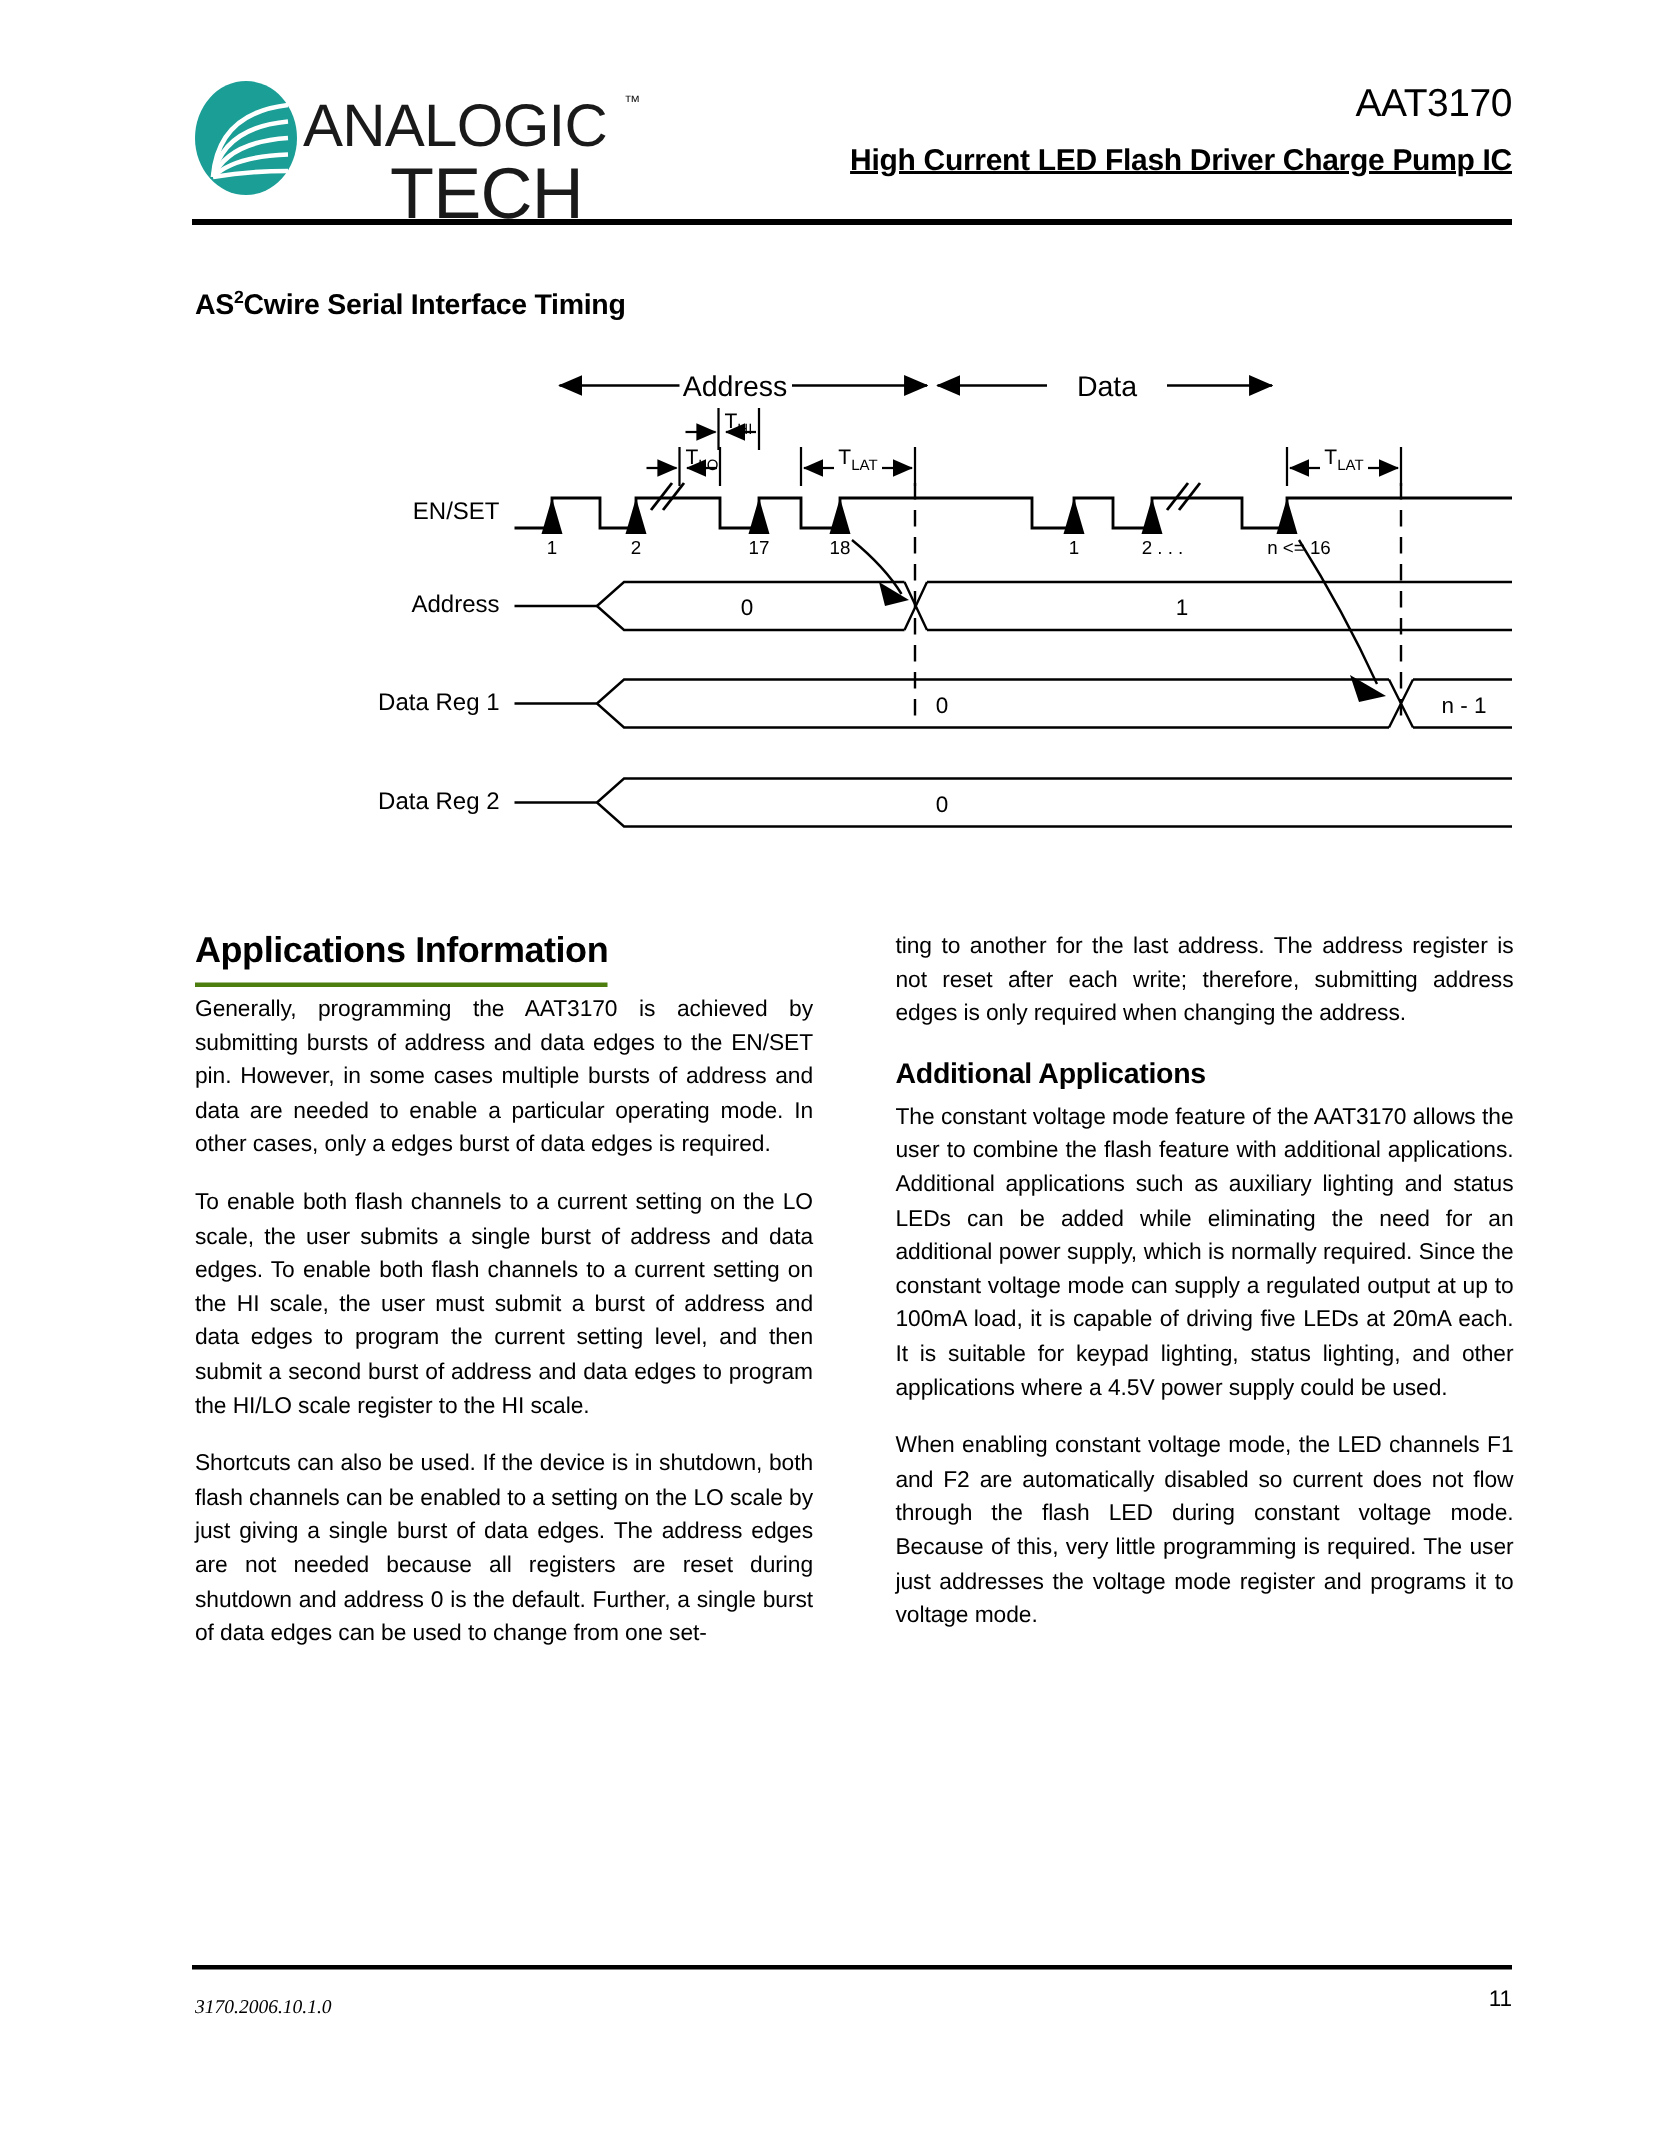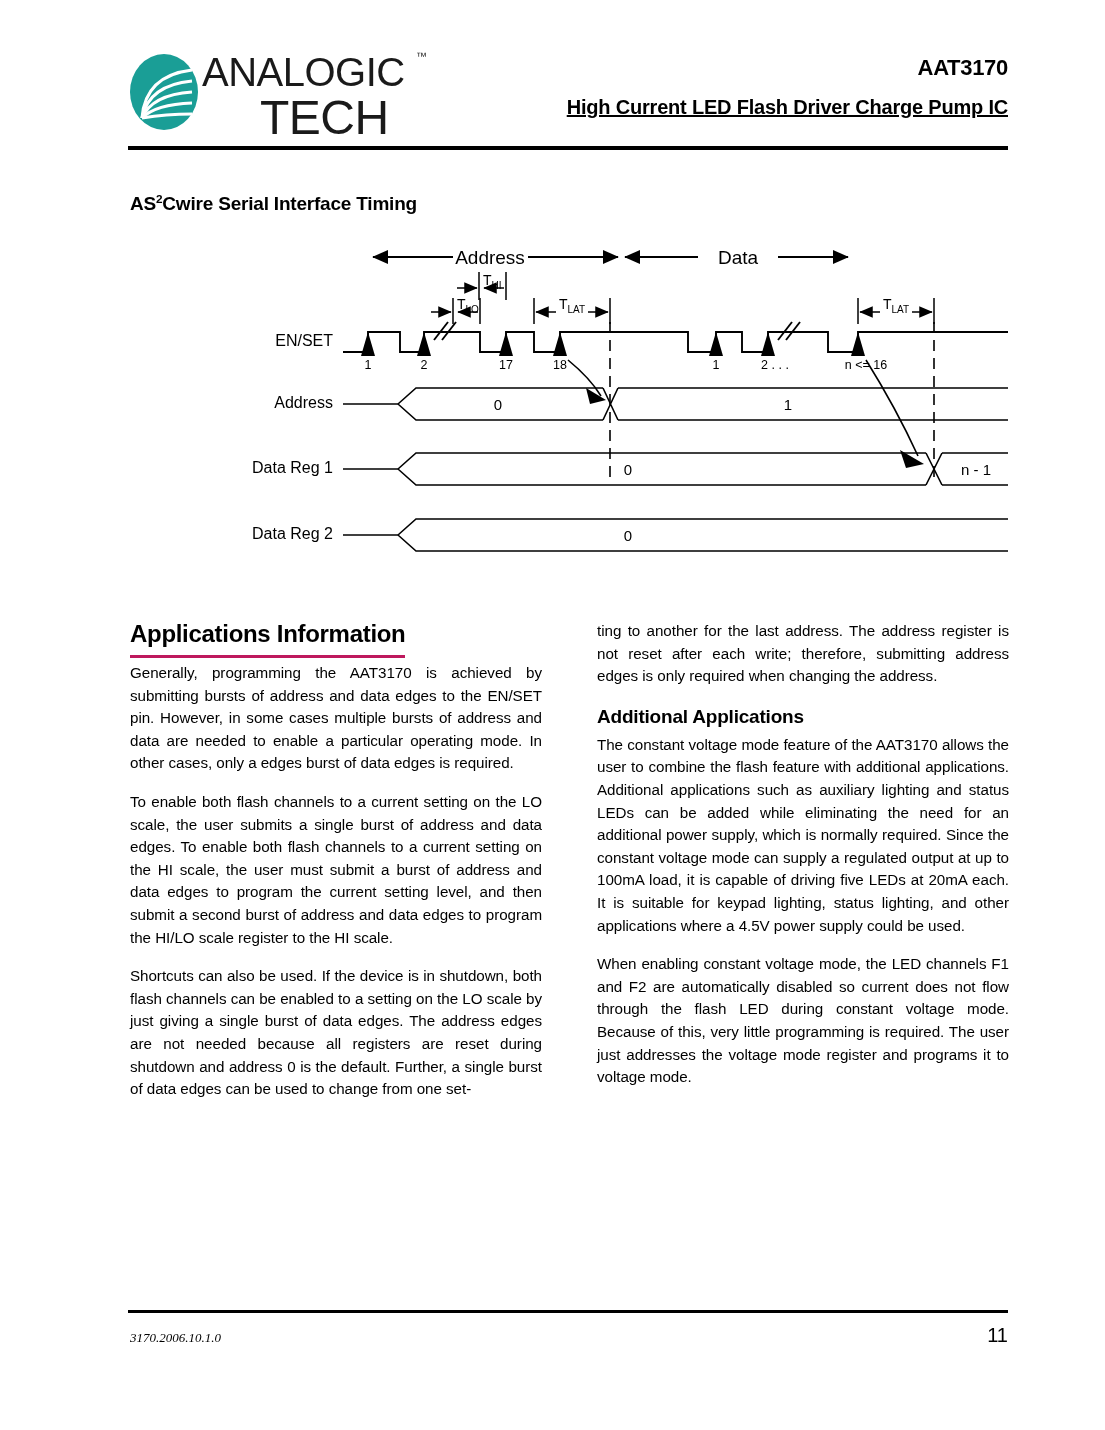--- a/index.html
+++ b/index.html
@@ -35,21 +35,21 @@
   #logo-mark {
     position: absolute;
     left: 0px;
     top: 4px;
     width: 72px;
     height: 80px;
   }
   #logo-text {
     position: absolute;
     left: 74px;
-    top: 0px;
+    top: 12px;
     width: 230px;
     height: 92px;
   }
   .logo-word {
     position: absolute;
     font-family: "Liberation Sans", sans-serif;
     font-weight: normal;
     letter-spacing: -0.5px;
     color: #1a1a1a;
     white-space: nowrap;
@@ -72,22 +72,22 @@
     color: #1a1a1a;
   }
   #header-titles {
     position: absolute;
     right: 0;
     top: 0;
     text-align: right;
     width: 600px;
   }
   #part-number {
-    font-size: 22px;
-    font-weight: bold;
+    font-size: 26px;
+    font-weight: normal;
     letter-spacing: -0.3px;
     line-height: 40px;
   }
   #header-subtitle {
     font-size: 20px;
     font-weight: bold;
     letter-spacing: -0.2px;
     line-height: 30px;
     margin-top: 4px;
     text-decoration: underline;
@@ -133,21 +133,21 @@
     position: absolute;
     left: 597px;
     top: 620px;
     width: 412px;
   }
   h1.app-heading {
     font-size: 24px;
     font-weight: bold;
     margin: 0 0 4px 0;
     padding: 0 0 7px 0;
-    border-bottom: 3px solid #be185d;
+    border-bottom: 3px solid #4d7c0f;
     display: inline-block;
     letter-spacing: -0.3px;
   }
   h2.sub-heading {
     font-size: 19px;
     font-weight: bold;
     margin: 18px 0 6px 0;
     letter-spacing: -0.2px;
   }
   h2.sub-heading.first { margin-top: 20px; }
@@ -175,21 +175,21 @@
     top: 1330px;
     font-family: "Liberation Serif", serif;
     font-style: italic;
     font-size: 13px;
     text-align: right;
   }
   #footer-page-number {
     position: absolute;
     right: 97px;
     top: 1324px;
-    font-size: 20px;
+    font-size: 15px;
     font-weight: normal;
     text-align: right;
   }
 </style>
 </head>
 <body>
 
 <div id="page-header">
 
   <div id="logo-wrap">

